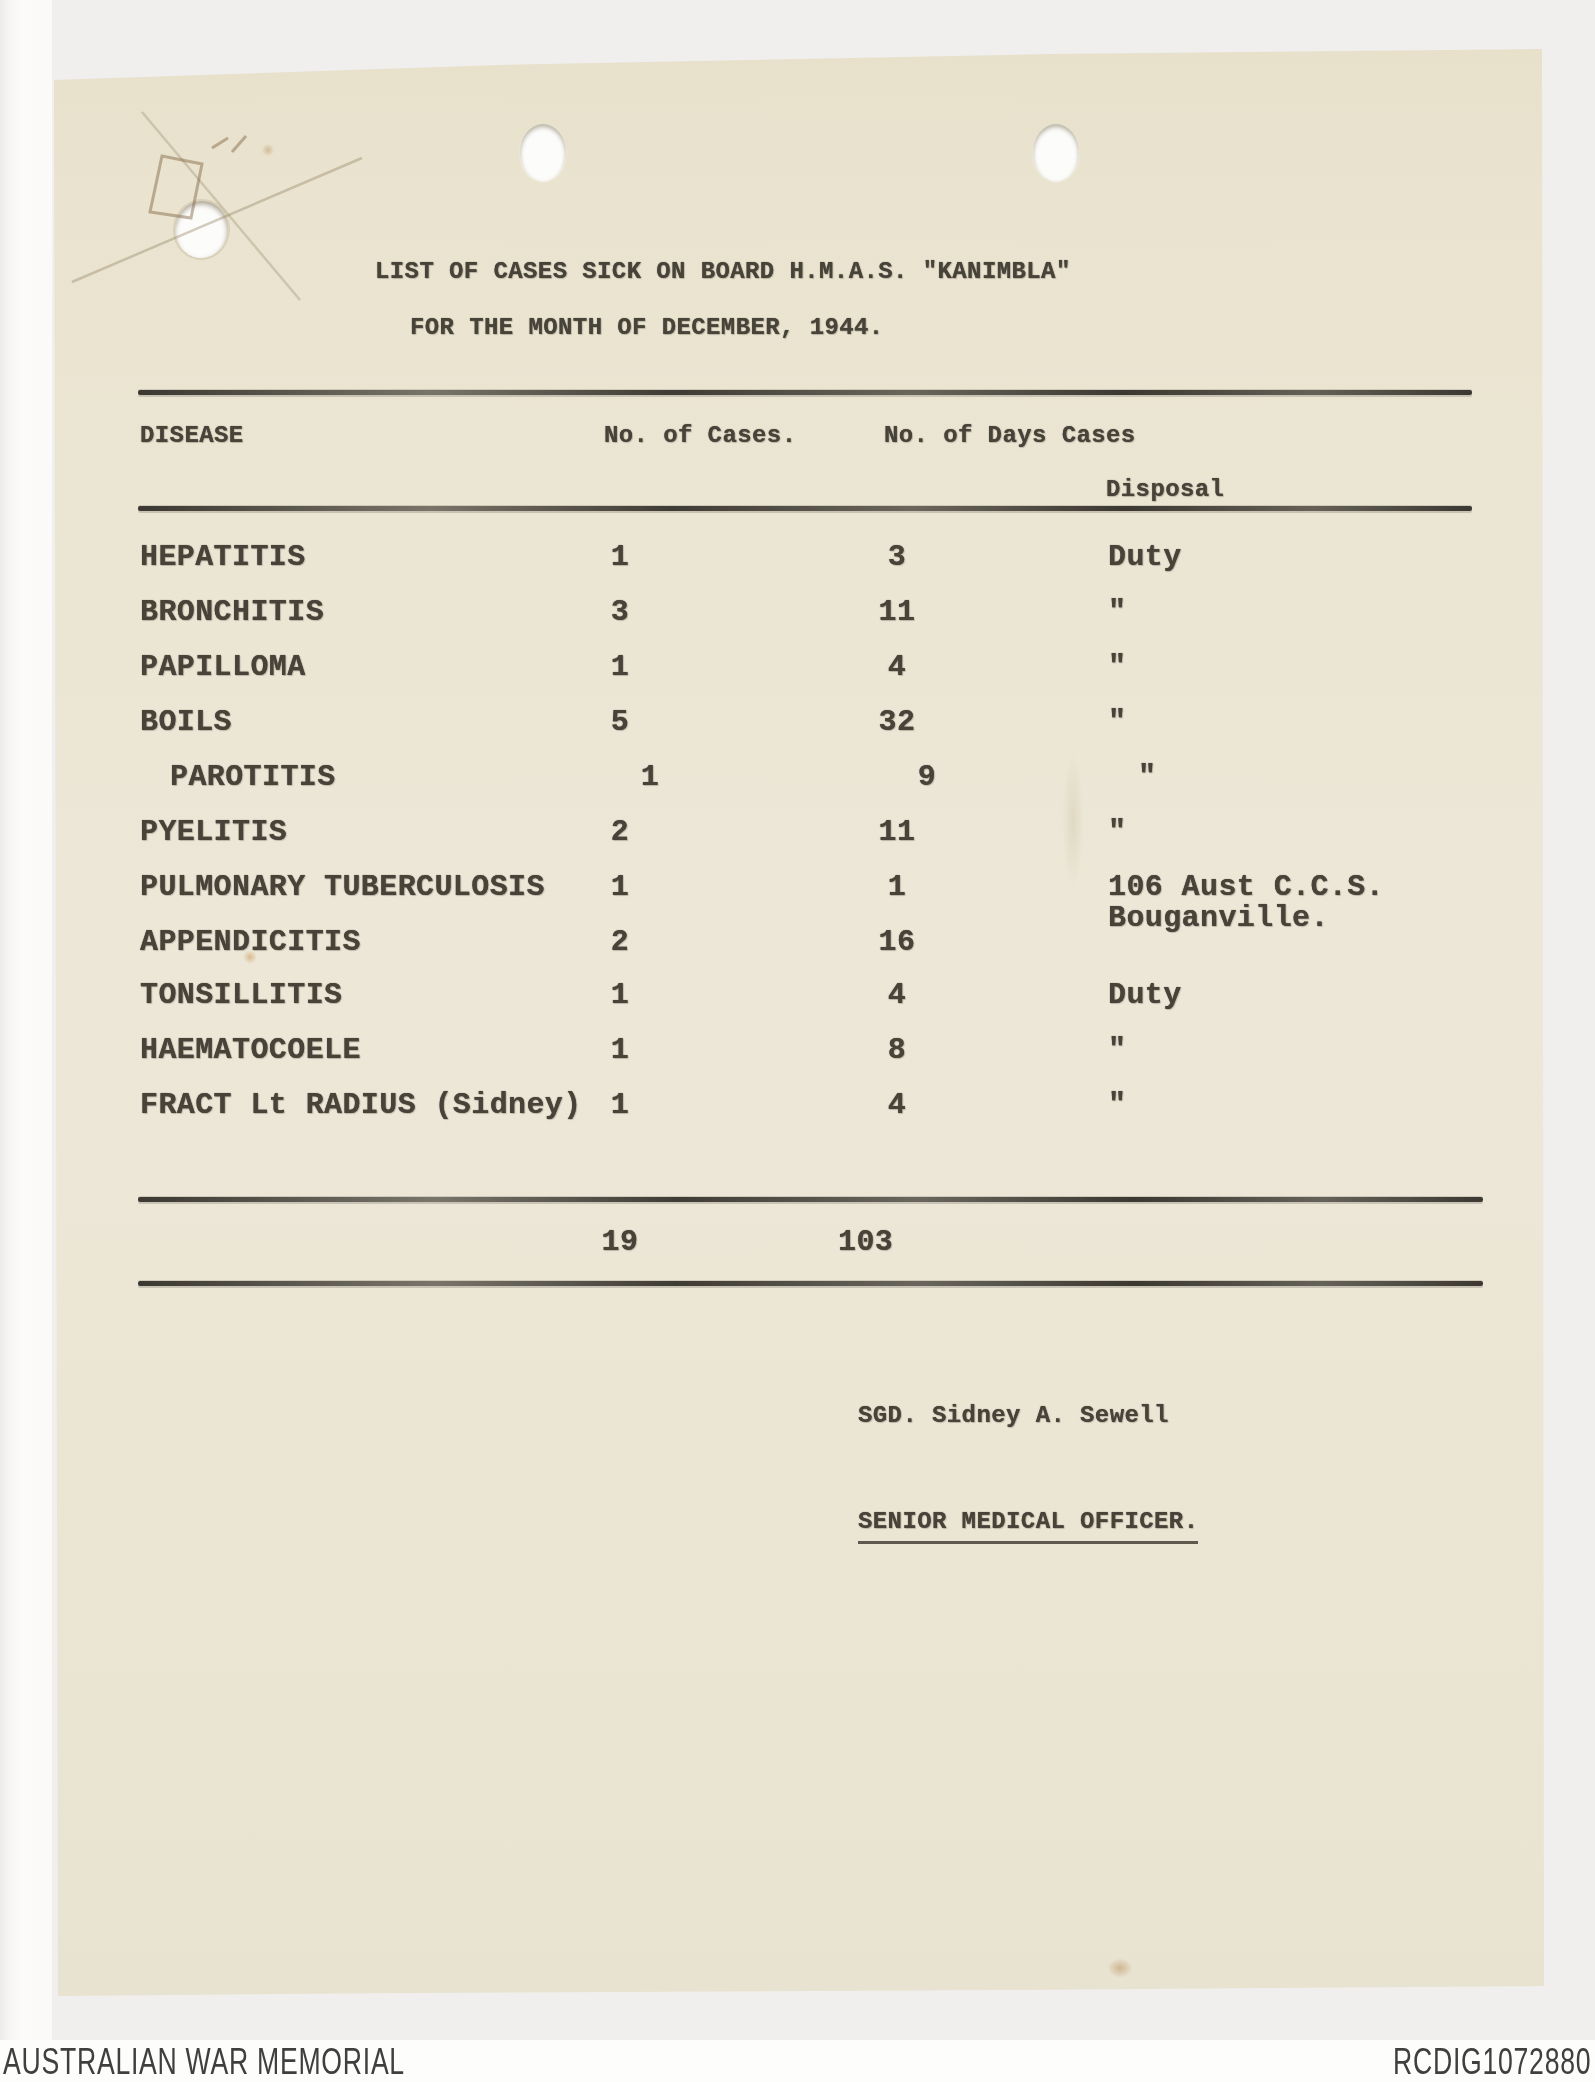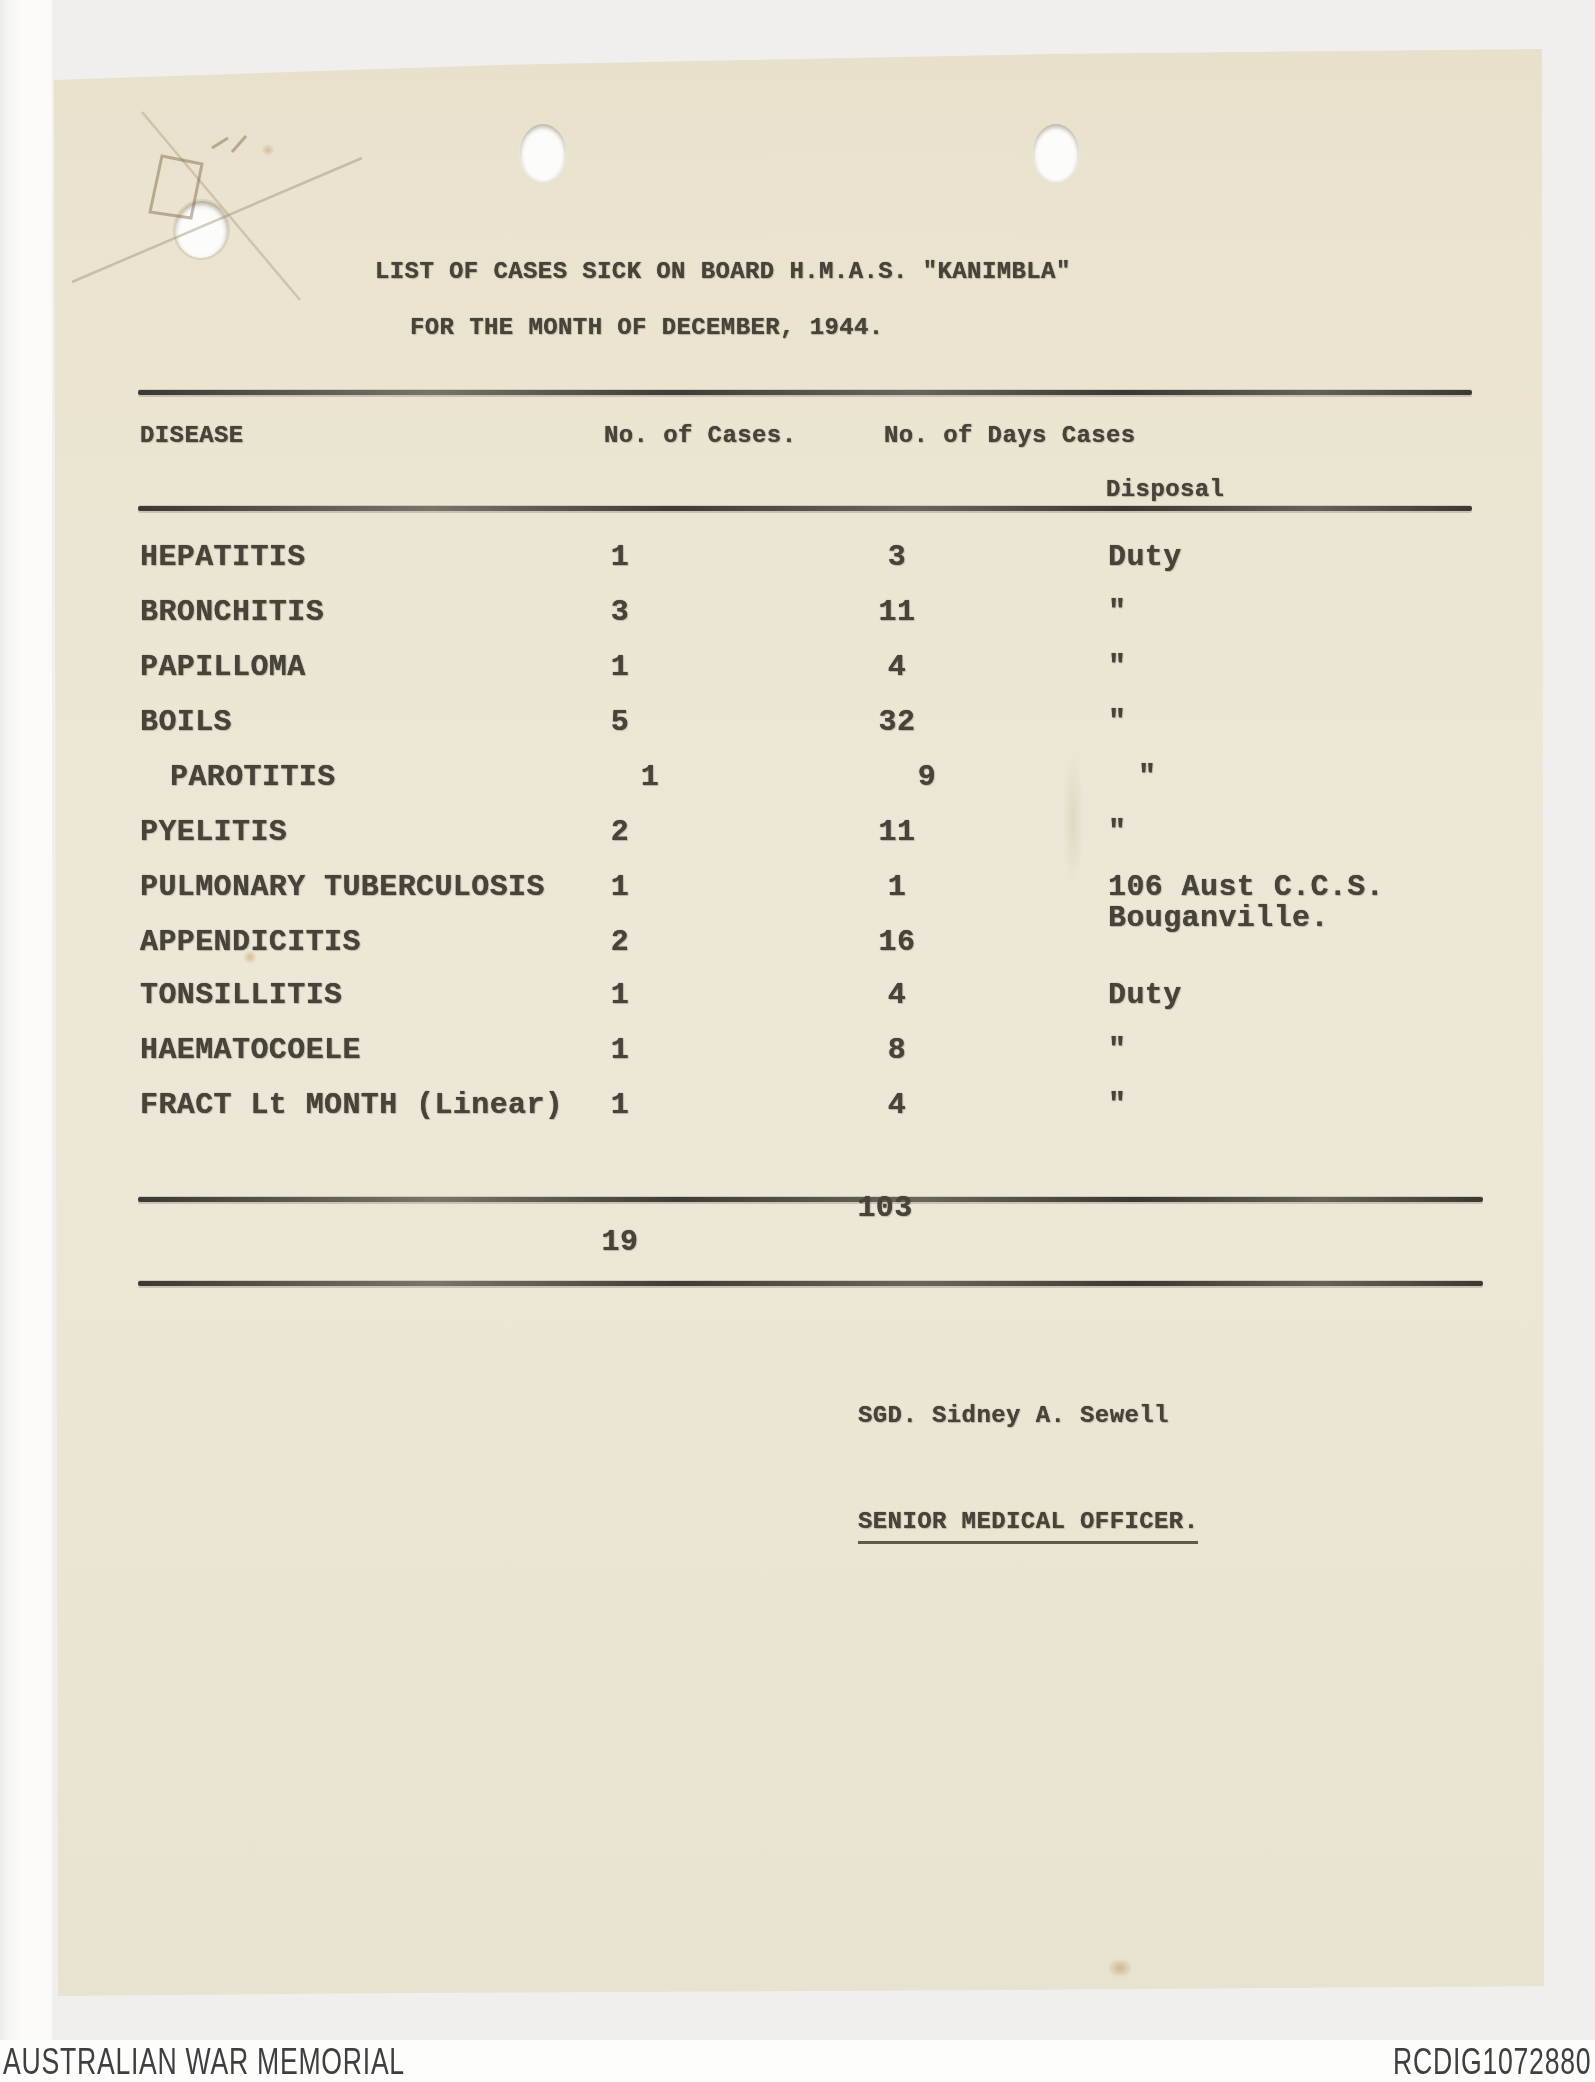--- a/index.html
+++ b/index.html
@@ -50,21 +50,21 @@
   .row{position:absolute;left:0;top:0;width:1595px;height:34px;}
   .cell{position:absolute;top:0;font-family:"Liberation Mono","DejaVu Sans Mono",monospace;
       font-weight:bold;font-size:30px;line-height:33px;color:#474339;white-space:pre;
       text-shadow:0 0 1px rgba(70,64,54,.9),1px 1px 1px rgba(70,64,54,.22);letter-spacing:.4px;}
   .c-disease{left:140px;}
   .c-cases{left:588px;width:64px;text-align:center;}
   .c-days{left:853px;width:88px;text-align:center;}
   .c-disposal{left:1108px;}
   .c-disposal2{left:1108px;top:31px;}
   .tot-cases{left:588px;top:1226px;width:64px;text-align:center;}
-  .tot-days{left:838px;top:1192px;width:94px;text-align:center;}
+  .tot-days{left:838px;top:1226px;width:94px;}
   .sig-1{left:858px;top:1399px;}
   .sig-2{left:858px;top:1469px;}
   .sig-3{left:858px;top:1505px;border-bottom:3px solid rgba(70,64,54,.85);padding-bottom:3px;}
   
   .footer-bar{position:absolute;left:0;top:2040px;width:1595px;height:42px;background:#fdfdfc;}
   .footer-text{position:absolute;top:2044px;font-size:37px;line-height:36px;color:#3f3f3f;
       font-family:"Liberation Sans",sans-serif;letter-spacing:1px;white-space:nowrap;}
   .footer-left{left:3px;transform:scaleX(.72);transform-origin:left center;}
   .footer-right{right:4px;transform:scaleX(.72);transform-origin:right center;}
 </style>
@@ -155,21 +155,21 @@
         <span class="cell c-days">4</span>
         <span class="cell c-disposal">Duty</span>
       </div>
       <div class="row" style="top: 1034px;">
         <span class="cell c-disease">HAEMATOCOELE</span>
         <span class="cell c-cases">1</span>
         <span class="cell c-days">8</span>
         <span class="cell c-disposal">"</span>
       </div>
       <div class="row" style="top: 1089px;">
-        <span class="cell c-disease">FRACT Lt MONTH (Linear)</span>
+        <span class="cell c-disease">FRACT Lt RADIUS (Sidney)</span>
         <span class="cell c-cases">1</span>
         <span class="cell c-days">4</span>
         <span class="cell c-disposal">"</span>
       </div>
     </div>
 
   <div class="rule rule-3"></div>
   <div class="cell tot-cases">19</div>
   <div class="cell tot-days">103</div>
   <div class="rule rule-4"></div>

